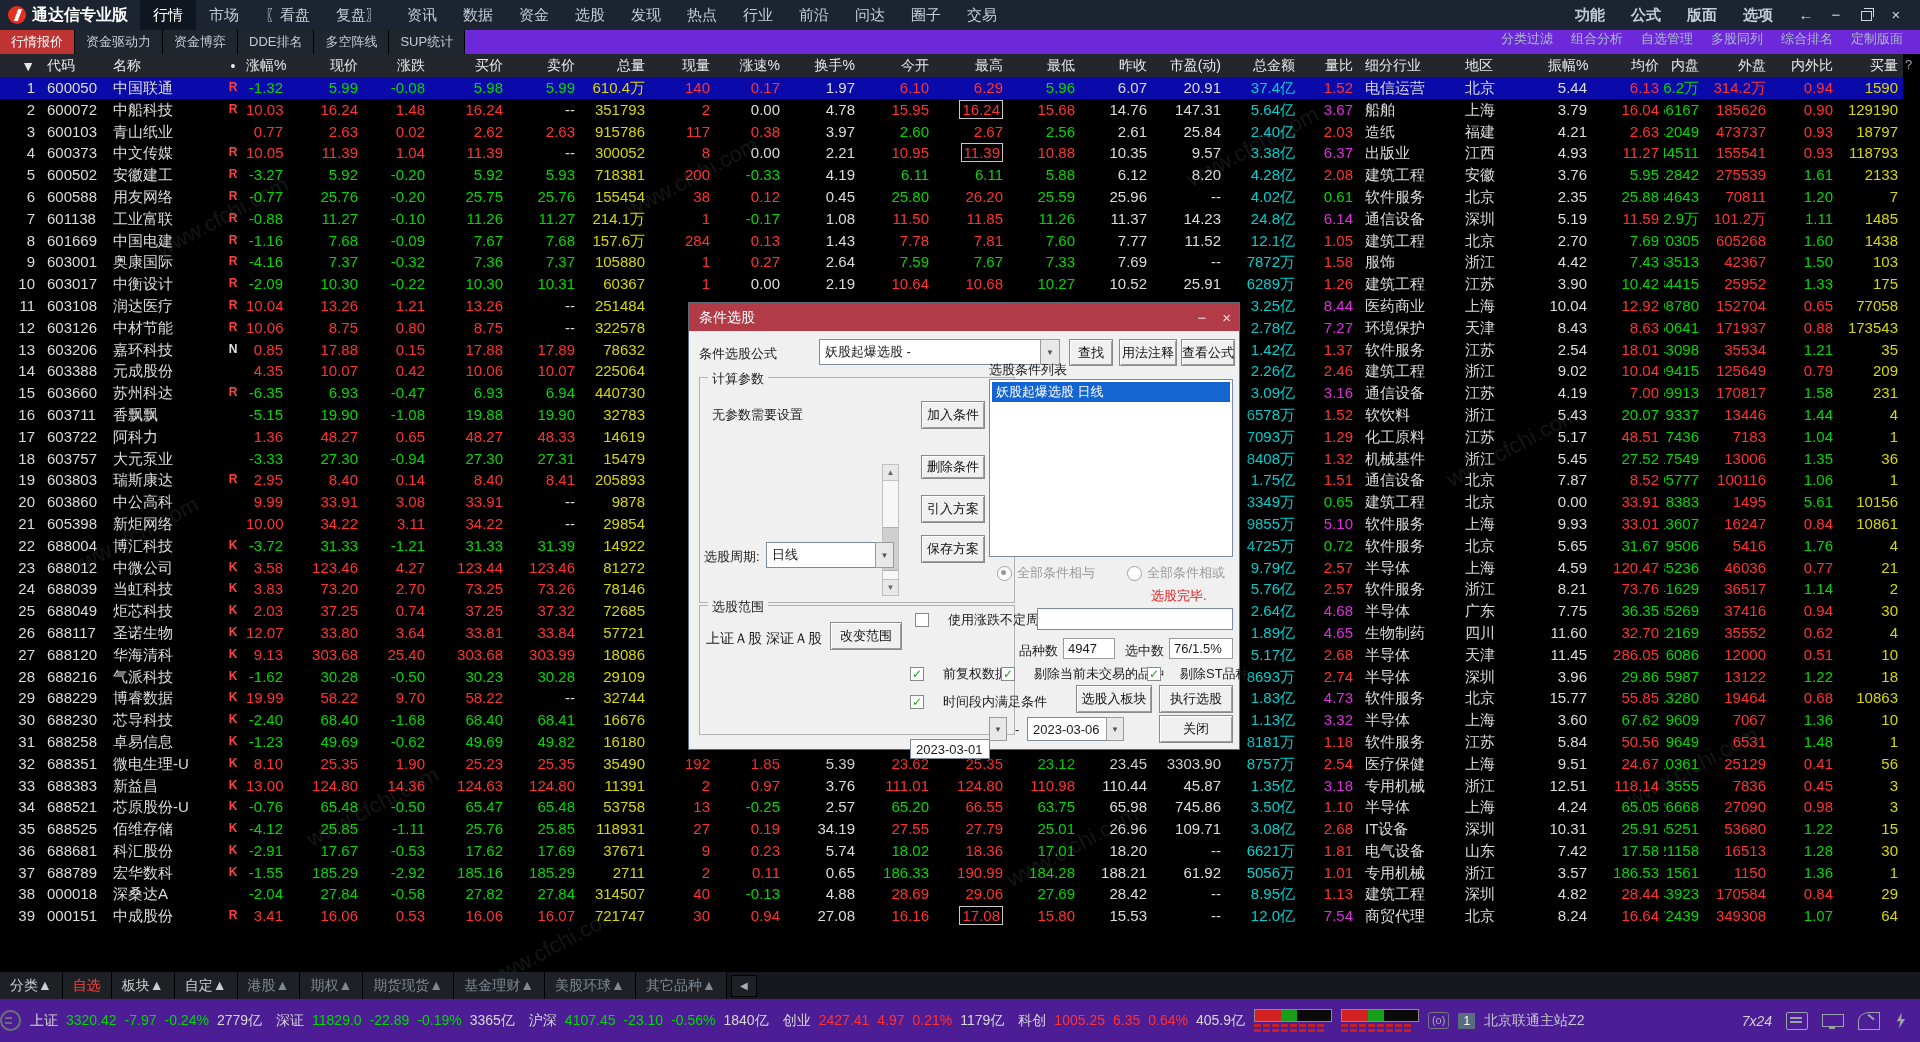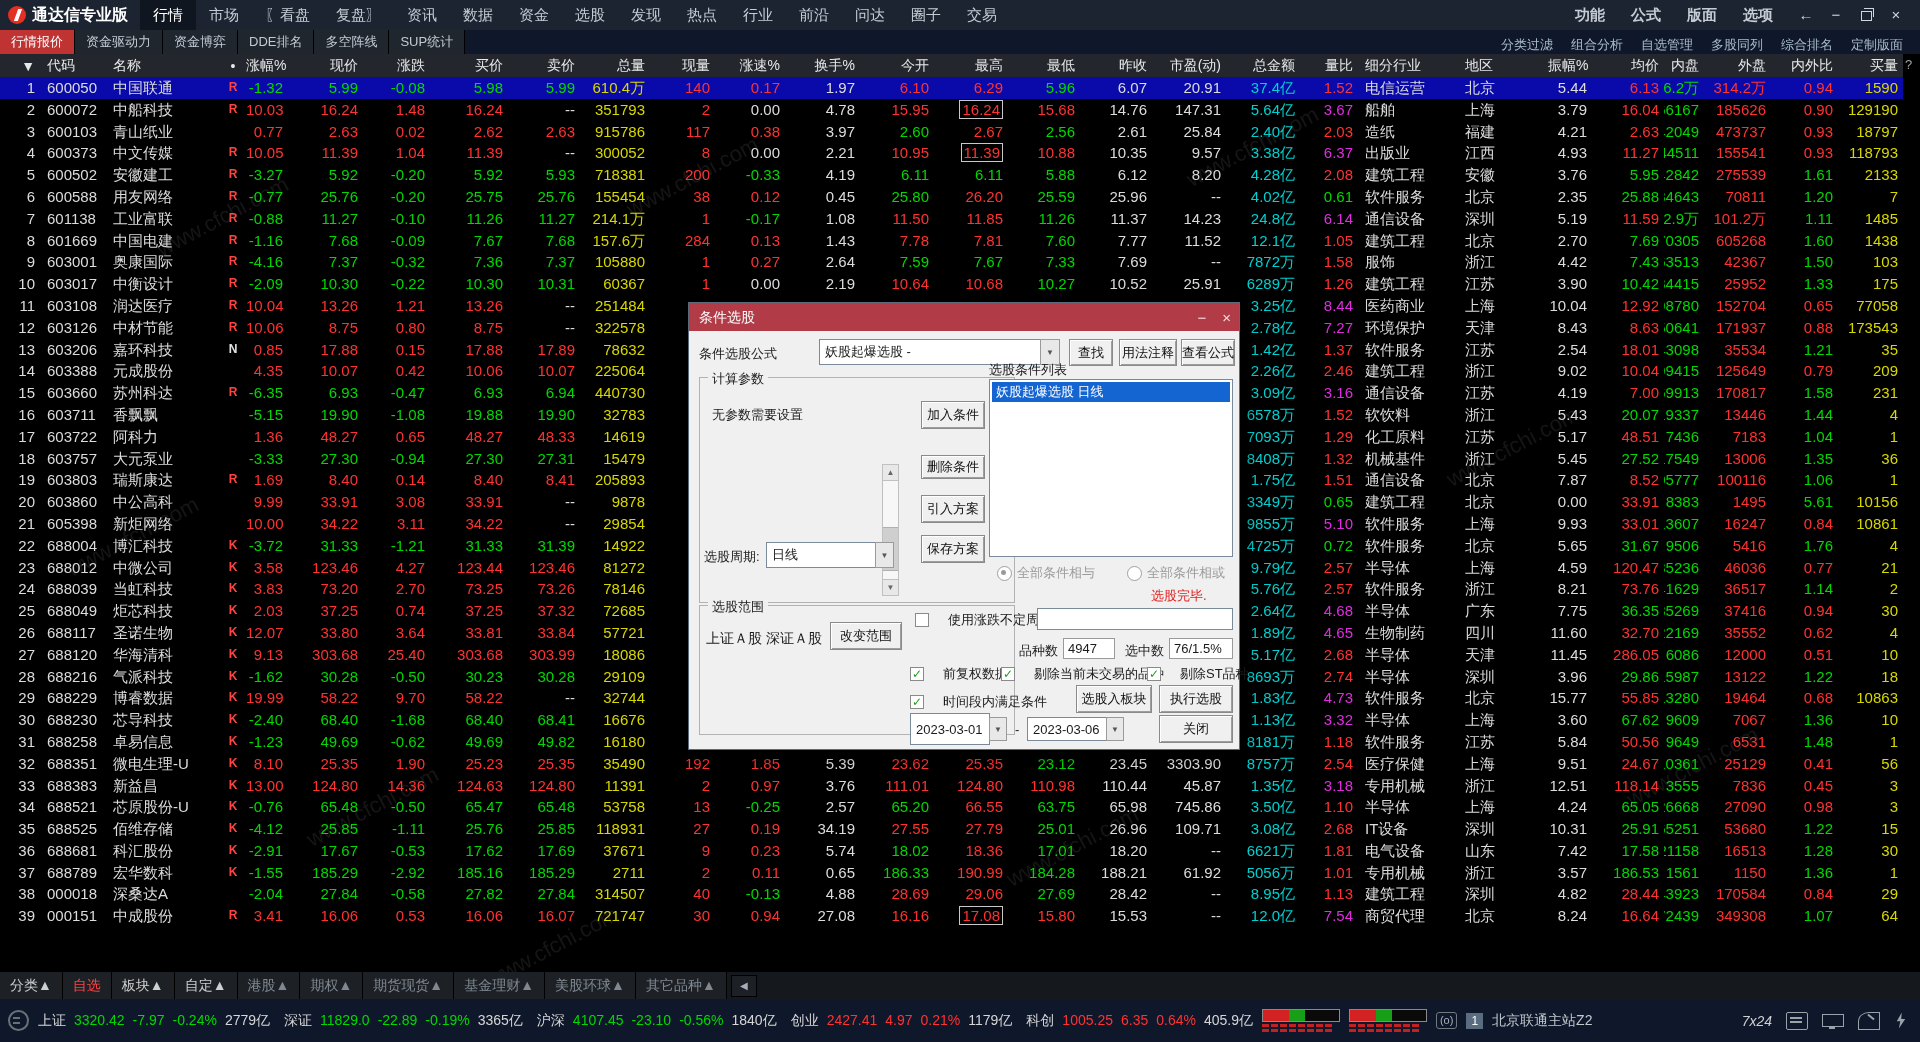--- a/index.html
+++ b/index.html
@@ -13,21 +13,21 @@
   .logo-icon::after{content:"";position:absolute;left:8px;top:3px;width:4px;height:12px;background:#fff;transform:skewX(-20deg);}
   .menu-item{padding:0 13px;height:30px;line-height:30px;cursor:default;white-space:nowrap;}
   .menu-item.active{background:#10161f;color:#fff;}
   #menu-right{margin-left:auto;display:flex;font-weight:bold;}
   .winctl{display:flex;align-items:center;padding:0 10px 0 6px;gap:2px;}
   .winbtn{width:28px;height:22px;text-align:center;line-height:22px;color:#cfd6e0;font-size:15px;}
   .sq{display:inline-block;width:9px;height:8px;border:1px solid #cfd6e0;position:relative;top:1px;}
   .sq::before{content:"";position:absolute;left:2px;top:-4px;width:9px;height:8px;border:1px solid #cfd6e0;border-bottom:none;border-left:none;}
 
   
-  .subbar{position:absolute;top:30px;left:0;width:1920px;height:24px;background:#0f172a;display:flex;align-items:flex-end;font-size:13px;color:#c2cad4;z-index:5;}
+  .subbar{position:absolute;top:30px;left:0;width:1920px;height:24px;background:#6d28d9;display:flex;align-items:flex-start;font-size:13px;color:#c2cad4;z-index:5;}
   .sub-btn{padding:0 11px;height:24px;line-height:24px;background:#20262e;border-right:1px solid #000;white-space:nowrap;}
   .sub-btn.active{background:#bf3333;color:#fff;}
   #subbar-right{margin-left:auto;display:flex;padding-right:8px;}
   .sub-link{padding:0 9px;color:#a9bccd;white-space:nowrap;}
 
   
   #stock-table{position:absolute;top:54px;left:0;border-collapse:collapse;table-layout:fixed;width:1903px;font-size:15px;z-index:1;}
   #stock-table thead th{height:23px;background:#23272d;color:#e8e8e8;font-weight:normal;font-size:14px;white-space:nowrap;overflow:hidden;padding:0;}
   #stock-table tbody td{height:21.8px;line-height:21.8px;padding:0;white-space:nowrap;overflow:hidden;}
   .a-r{text-align:right;padding-right:5px !important;}
@@ -68,21 +68,21 @@
   .red-txt{color:#e02020;}
 
   
   .bottombar{position:absolute;left:0;top:972px;width:1920px;height:27px;background:#15181d;display:flex;align-items:center;font-size:14px;color:#cfcfcf;z-index:5;}
   .btab{padding:0 10px;height:27px;line-height:27px;border-right:1px solid #000;background:#1d2126;white-space:nowrap;}
   .btab.active{color:#ff4242;}
   .btab.dim{color:#7f8891;}
   .btab-scroll{width:24px;text-align:center;background:#1d2126;border:1px solid #000;height:20px;line-height:20px;margin-left:4px;font-size:10px;color:#aab;}
 
   
-  .statusbar{position:absolute;left:0;top:999px;width:1920px;height:43px;background:#0f172a;display:flex;align-items:center;font-size:14px;color:#d0d0d0;gap:9px;padding-left:8px;box-sizing:border-box;z-index:5;}
+  .statusbar{position:absolute;left:0;top:999px;width:1920px;height:43px;background:#4c1d95;display:flex;align-items:center;font-size:14px;color:#d0d0d0;gap:9px;box-sizing:border-box;z-index:5;}
   .sb-logo{width:17px;height:17px;border-radius:50%;border:2px solid #6a7077;position:relative;flex:none;}
   .sb-logo::after{content:"";position:absolute;left:3px;top:5px;width:7px;height:3px;border-top:2px solid #6a7077;border-bottom:2px solid #6a7077;}
   .idx{display:flex;gap:8px;white-space:nowrap;}
   .iv.lab{color:#d6d6d6}
   .bargraph{display:flex;flex-direction:column;gap:2px;width:78px;flex:none;}
   .bg-bar{height:11px;border:1px solid #8a8a8a;display:flex;background:#0a0a0a;}
   .seg-r{background:#d42222;width:26px}.seg-g{background:#17a017;width:16px}
   .bg-ticks{display:flex;gap:2px}
   .tick{width:7px;height:3px;background:#c32121}
   .conn-ico{border:1px solid #707880;border-radius:3px;color:#a8b0b8;font-size:11px;padding:0 3px;line-height:15px;}
@@ -760,21 +760,21 @@
           <td class="a-r g clip">17549</td>
           <td class="a-r r">13006</td>
           <td class="a-r g">1.35</td>
           <td class="a-r y">36</td>
         </tr>
         <tr>
           <td class="a-r w">19</td>
           <td class="a-l w">603803</td>
           <td class="a-l w">瑞斯康达</td>
           <td class="a-c f">R</td>
-          <td class="a-r r">1.69</td>
+          <td class="a-r r">2.95</td>
           <td class="a-r r">8.40</td>
           <td class="a-r r">0.14</td>
           <td class="a-r r">8.40</td>
           <td class="a-r r">8.41</td>
           <td class="a-r y">205893</td>
           <td class="a-r"></td>
           <td class="a-r"></td>
           <td class="a-r"></td>
           <td class="a-r"></td>
           <td class="a-r"></td>
@@ -1488,21 +1488,21 @@
         <span>剔除ST品种</span>
       </div>
 
     <div class="cb" style="left:221px;top:390px">
         <span class="cbbox">✓</span>
         <span>时间段内满足条件</span>
       </div>
     <div class="btn" style="left:387px;top:382px;width:76px;height:28px">选股入板块</div>
     <div class="btn" style="left:470px;top:382px;width:74px;height:28px">执行选股</div>
 
-    <div class="inp" style="left:221px;top:410px;width:80px;height:32px">2023-03-01</div>
+    <div class="inp" style="left:221px;top:436px;width:80px;height:20px">2023-03-01</div>
     <div class="dd" style="left:300px;top:414px;width:18px;height:24px">▼</div>
     <div class="dlg-lab" style="left:326px;top:419px">-</div>
     <div class="inp" style="left:338px;top:414px;width:80px;height:24px">2023-03-06</div>
     <div class="dd" style="left:417px;top:414px;width:18px;height:24px">▼</div>
     <div class="btn" style="left:470px;top:412px;width:74px;height:28px">关闭</div>
   </div>
 
   <div class="bottombar">
     <div id="bottom-tabs" style="display:flex">
         <div class="btab">分类▲</div>

